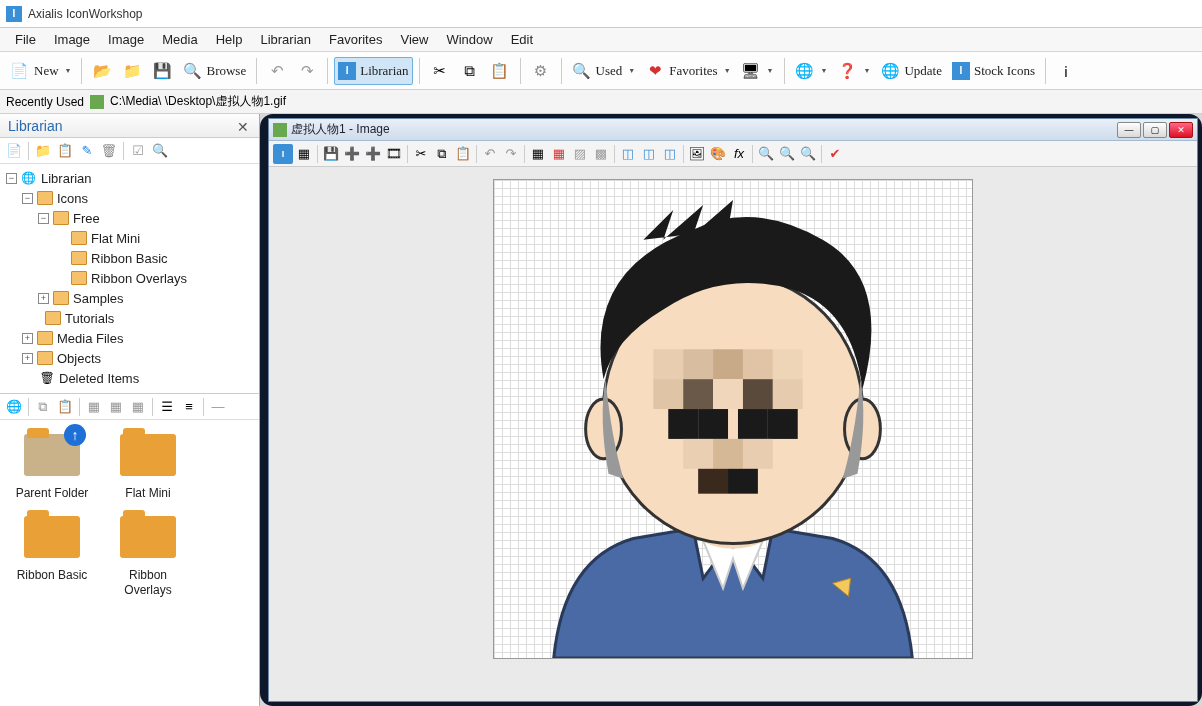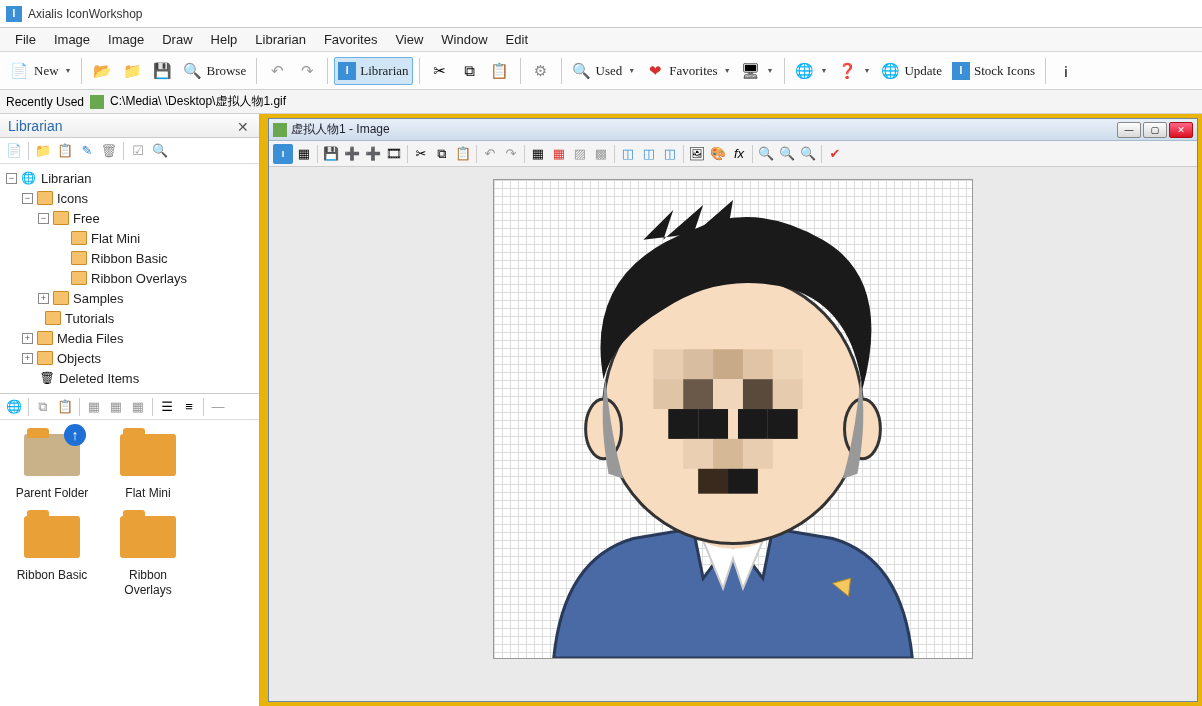--- a/index.html
+++ b/index.html
@@ -45,21 +45,21 @@
 .thumbs { flex: 1; overflow: auto; padding: 10px; display: flex; flex-wrap: wrap; gap: 12px; align-content: flex-start; }
 .thumb { width: 84px; text-align: center; cursor: pointer; }
 .thumb .ticon { width: 56px; height: 46px; margin: 0 auto 6px; }
 .thumb .tlbl { font-size: 12px; color: #222; line-height: 1.2; }
 
 .folder-shape { width: 56px; height: 42px; background: #e9a037; border-radius: 3px; position: relative; margin-top: 4px; }
 .folder-shape:before { content: ''; position: absolute; top: -6px; left: 3px; width: 22px; height: 10px; background: #e9a037; border-radius: 3px 3px 0 0; }
 .folder-up { position: relative; }
 .folder-up .arrow { position: absolute; top: -10px; right: -6px; width: 22px; height: 22px; background: #1e6fd6; border-radius: 50%; display: flex; align-items: center; justify-content: center; color: #fff; font-size: 14px; font-weight: bold; }
 
-.canvas-area { flex: 1; position: relative; background: #eab308; padding: 12px; }
+.canvas-area { flex: 1; position: relative; background: #0f172a; padding: 12px; border-radius: 13px; }
 .inner-window { position: absolute; left: 8px; top: 4px; right: 4px; bottom: 4px; background: #eaeaea; border: 1px solid #6a88a5; display: flex; flex-direction: column; }
 .iw-title { height: 22px; background: linear-gradient(#e8f0f8,#cfdceb); display: flex; align-items: center; padding: 0 4px; justify-content: space-between; border-bottom: 1px solid #a7bbd0; }
 .iw-title .iw-left { display: flex; align-items: center; gap: 4px; }
 .iw-title .iw-ico { width: 14px; height: 14px; background: #6aa84f; }
 .iw-title .iw-lbl { font-size: 12px; color: #223; }
 .iw-title .wbtns { display: flex; gap: 2px; }
 .iw-title .wbtn { width: 24px; height: 16px; border: 1px solid #888; background: linear-gradient(#fefefe,#d9d9d9); display: flex; align-items: center; justify-content: center; font-size: 9px; cursor: pointer; border-radius: 2px; }
 .iw-title .wbtn.red { background: linear-gradient(#f68,#d12); color: #fff; border-color: #a11; }
 
 .iw-tool { height: 26px; background: #f4f4f4; border-bottom: 1px solid #ccc; display: flex; align-items: center; padding: 0 4px; gap: 1px; }
@@ -72,21 +72,21 @@
 
 <div class="titlebar">
   <div class="app-icon">I</div>
   <div class="title">Axialis IconWorkshop</div>
 </div>
 
 <div class="menubar">
   <div class="mi">File</div>
   <div class="mi">Image</div>
   <div class="mi">Image</div>
-  <div class="mi">Draw</div>
+  <div class="mi">Media</div>
   <div class="mi">Help</div>
   <div class="mi">Librarian</div>
   <div class="mi">Favorites</div>
   <div class="mi">View</div>
   <div class="mi">Window</div>
   <div class="mi">Edit</div>
 </div>
 
 <div class="maintool">
   <div class="btn">

